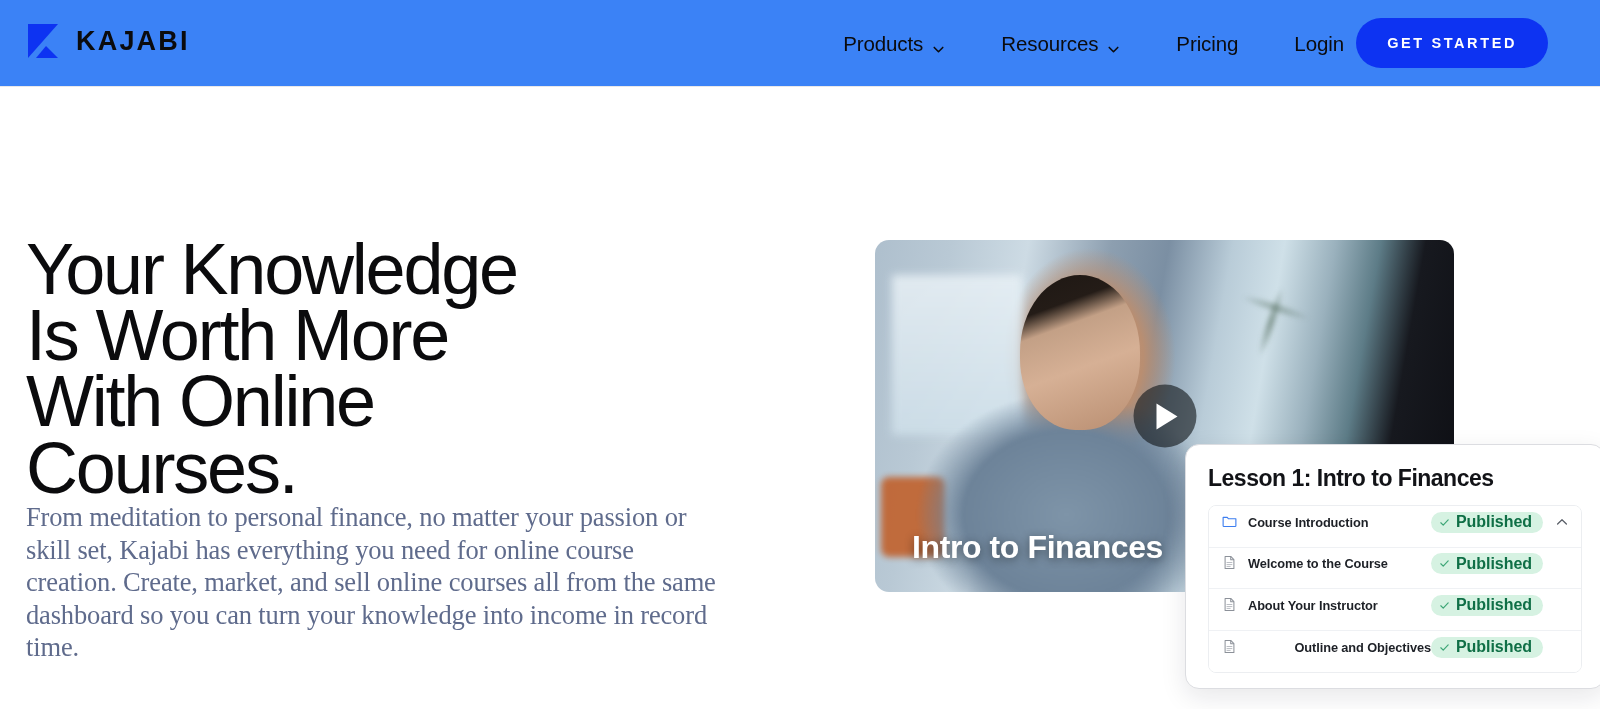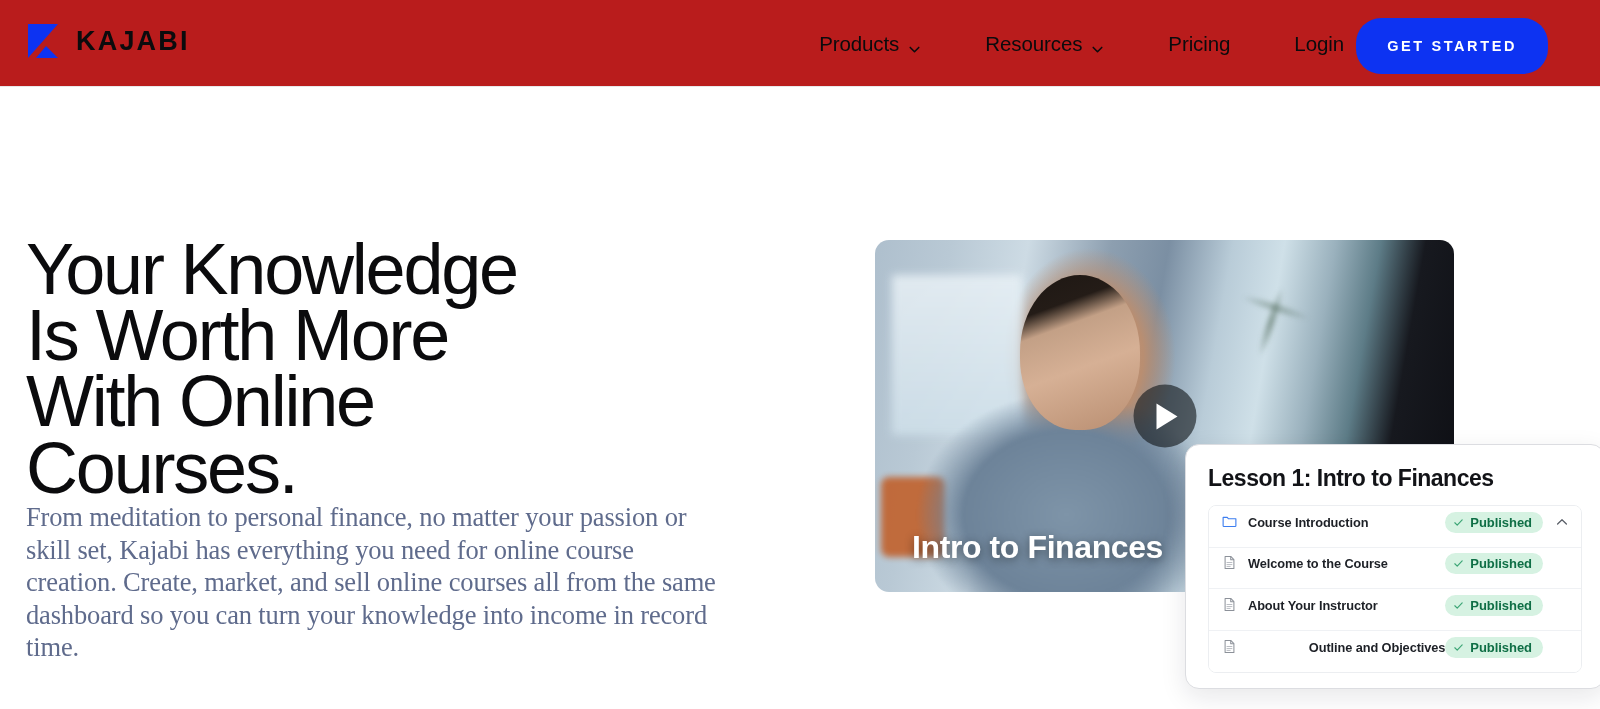--- a/index.html
+++ b/index.html
@@ -11,21 +11,21 @@
     font-family: "Liberation Sans", sans-serif;
     -webkit-font-smoothing: antialiased;
   }
 
   
   .header {
     position: absolute;
     top: 0; left: 0;
     width: 1600px;
     height: 87px;
-    background: #b91c1c;
+    background: #3b82f6;
     border-bottom: 1px solid #e8e8ea;
     display: flex;
     align-items: center;
   }
   .logo-wrap {
     position: absolute;
     left: 26px;
     top: 22px;
     display: flex;
     align-items: center;
@@ -41,21 +41,21 @@
     line-height: 1;
   }
 
   .nav {
     position: absolute;
     right: 232px;
     top: 0;
     height: 87px;
     display: flex;
     align-items: center;
-    gap: 16px;
+    gap: 8px;
   }
   .nav-item {
     display: flex;
     align-items: center;
     gap: 9px;
     font-size: 20.5px;
     color: #0b0b0d;
     font-weight: 400;
     padding: 0 24px;
     cursor: pointer;
@@ -64,21 +64,21 @@
   }
   .chev-down {
     display: inline-block;
     width: 13px; height: 13px;
   }
 
   .btn-get-started {
     position: absolute;
     right: 52px;
     top: 18px;
-    height: 56px;
+    height: 50px;
     padding: 4px 31px;
     border-radius: 25px;
     background: #0d33f2;
     color: #ffffff;
     font-size: 14.5px;
     font-weight: 700;
     letter-spacing: 2.6px;
     display: flex;
     align-items: center;
     justify-content: center;
@@ -263,21 +263,21 @@
   }
   .badge {
     display: inline-flex;
     align-items: center;
     gap: 6px;
     background: #d6f2e2;
     color: #0f6f46;
     border-radius: 11px;
     height: 21px;
     padding: 0 11px 0 8px;
-    font-size: 13px;
+    font-size: 16px;
     font-weight: 600;
     letter-spacing: -0.05px;
     white-space: nowrap;
   }
   .badge svg { display:block; }
   .chev-up {
     width: 14px; height: 14px;
     margin-left: 12px;
     flex: 0 0 14px;
     cursor: pointer;

